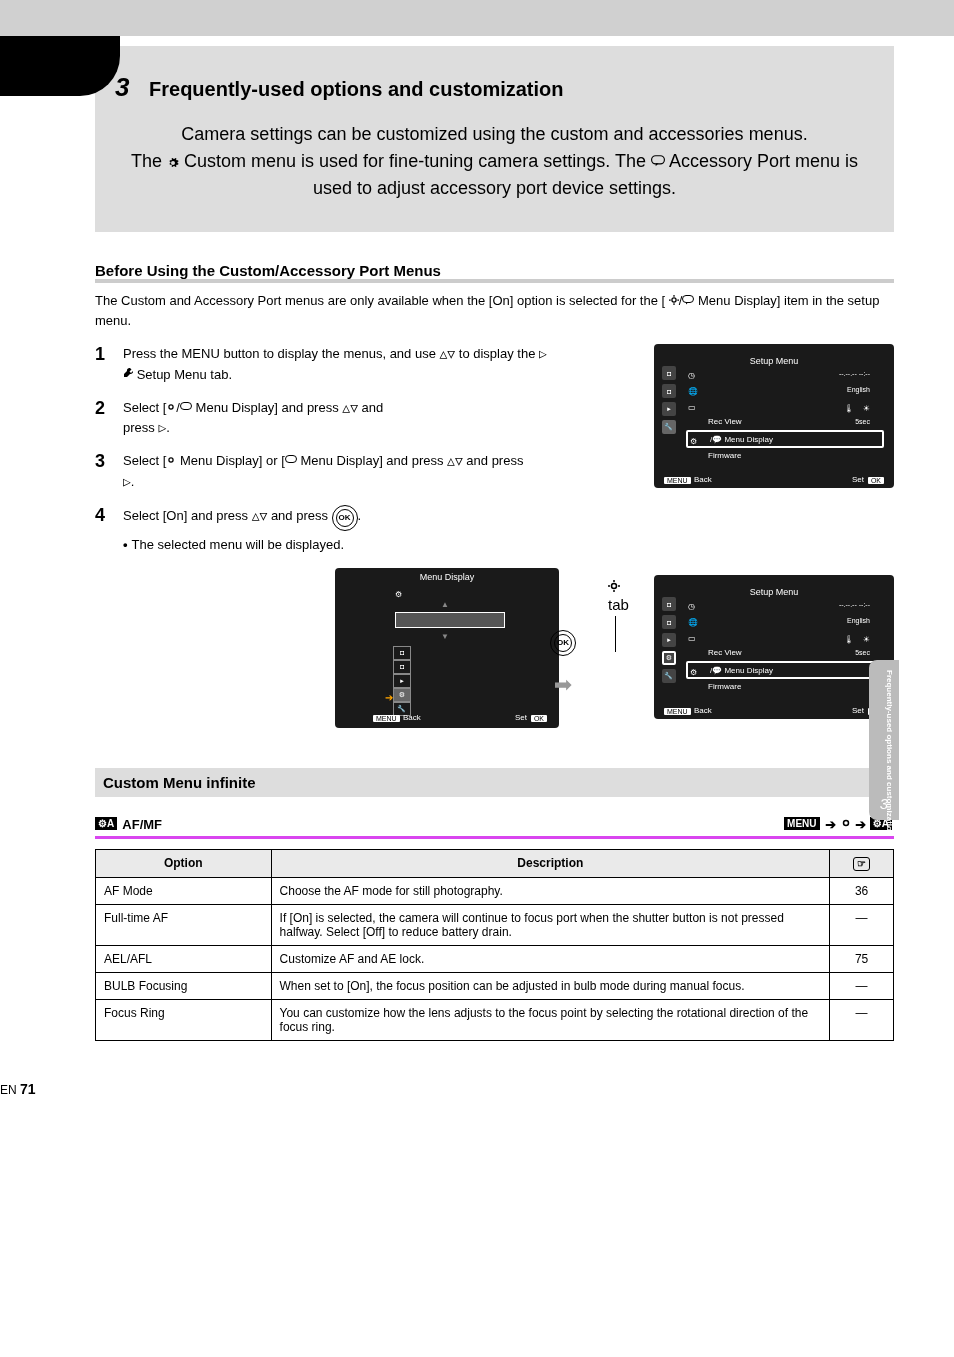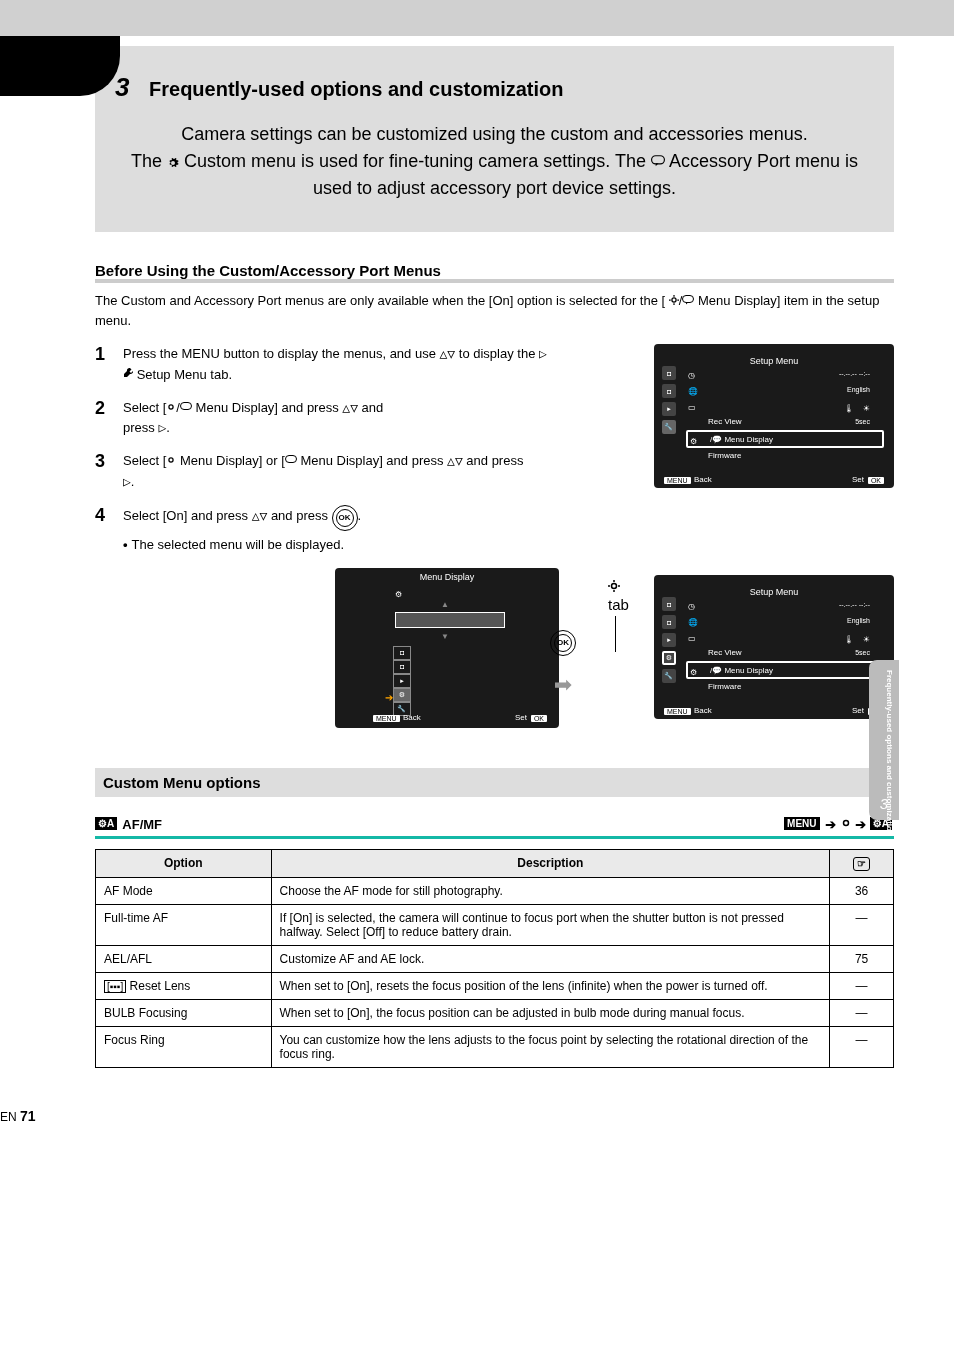--- a/index.html
+++ b/index.html
@@ -167,21 +167,21 @@
     font-weight: bold;
     background: #ddd;
     padding: 6px 8px;
   }
   .tab-header {
     margin: 20px 60px 0 95px;
     display: flex;
     justify-content: space-between;
     font-size: 13px;
     font-weight: bold;
-    border-bottom: 3px solid #14b8a6;
+    border-bottom: 3px solid #d946ef;
     padding-bottom: 4px;
   }
   .tab-header .left-box, .tab-header .right-box {
     display:inline-block;
     background:#000; color:#fff;
     font-size:10px; padding:1px 3px;
     vertical-align: 2px;
     margin-right: 2px;
   }
   table.opts {
@@ -445,21 +445,21 @@
       <div class="row hl"><span class="ricon">⚙</span>/<span>💬</span><span> Menu Display</span></div>
       <div class="row"><span>Firmware</span></div>
     </div>
     <span class="bottom-left">MENU</span>
     <span style="position:absolute;bottom:4px;left:40px;font-size:8px;">Back</span>
     <span style="position:absolute;bottom:4px;right:30px;font-size:8px;">Set</span>
     <span class="bottom-right">OK</span>
   </div>
 </div>
 
-<h3 class="menu-options-h3">Custom Menu options</h3>
+<h3 class="menu-options-h3">Custom Menu infinite</h3>
 
 <div class="tab-header">
   <span>
     <span class="left-box">⚙A</span>
     <span> AF/MF</span>
   </span>
   <span>
     <span class="left-box">MENU</span>
     <span>➔</span>
     <span><svg width="12" height="12" viewBox="0 0 24 24">
@@ -486,25 +486,20 @@
     <td>Full-time AF</td>
     <td>If [On] is selected, the camera will continue to focus port when the shutter button is not pressed halfway. Select [Off] to reduce battery drain.</td>
     <td class="page">—</td>
   </tr>
   <tr>
     <td>AEL/AFL</td>
     <td>Customize AF and AE lock.</td>
     <td class="page">75</td>
   </tr>
   <tr>
-    <td><span style="display:inline-block;border:1px solid #000;padding:0 2px;font-size:10px;">[▪▪▪]</span> <span>Reset Lens</span></td>
-    <td>When set to [On], resets the focus position of the lens (infinite) when the power is turned off.</td>
-    <td class="page">—</td>
-  </tr>
-  <tr>
     <td>BULB Focusing</td>
     <td>When set to [On], the focus position can be adjusted in bulb mode during manual focus.</td>
     <td class="page">—</td>
   </tr>
   <tr>
     <td>Focus Ring</td>
     <td>You can customize how the lens adjusts to the focus point by selecting the rotational direction of the focus ring.</td>
     <td class="page">—</td>
   </tr>
 </tbody>

